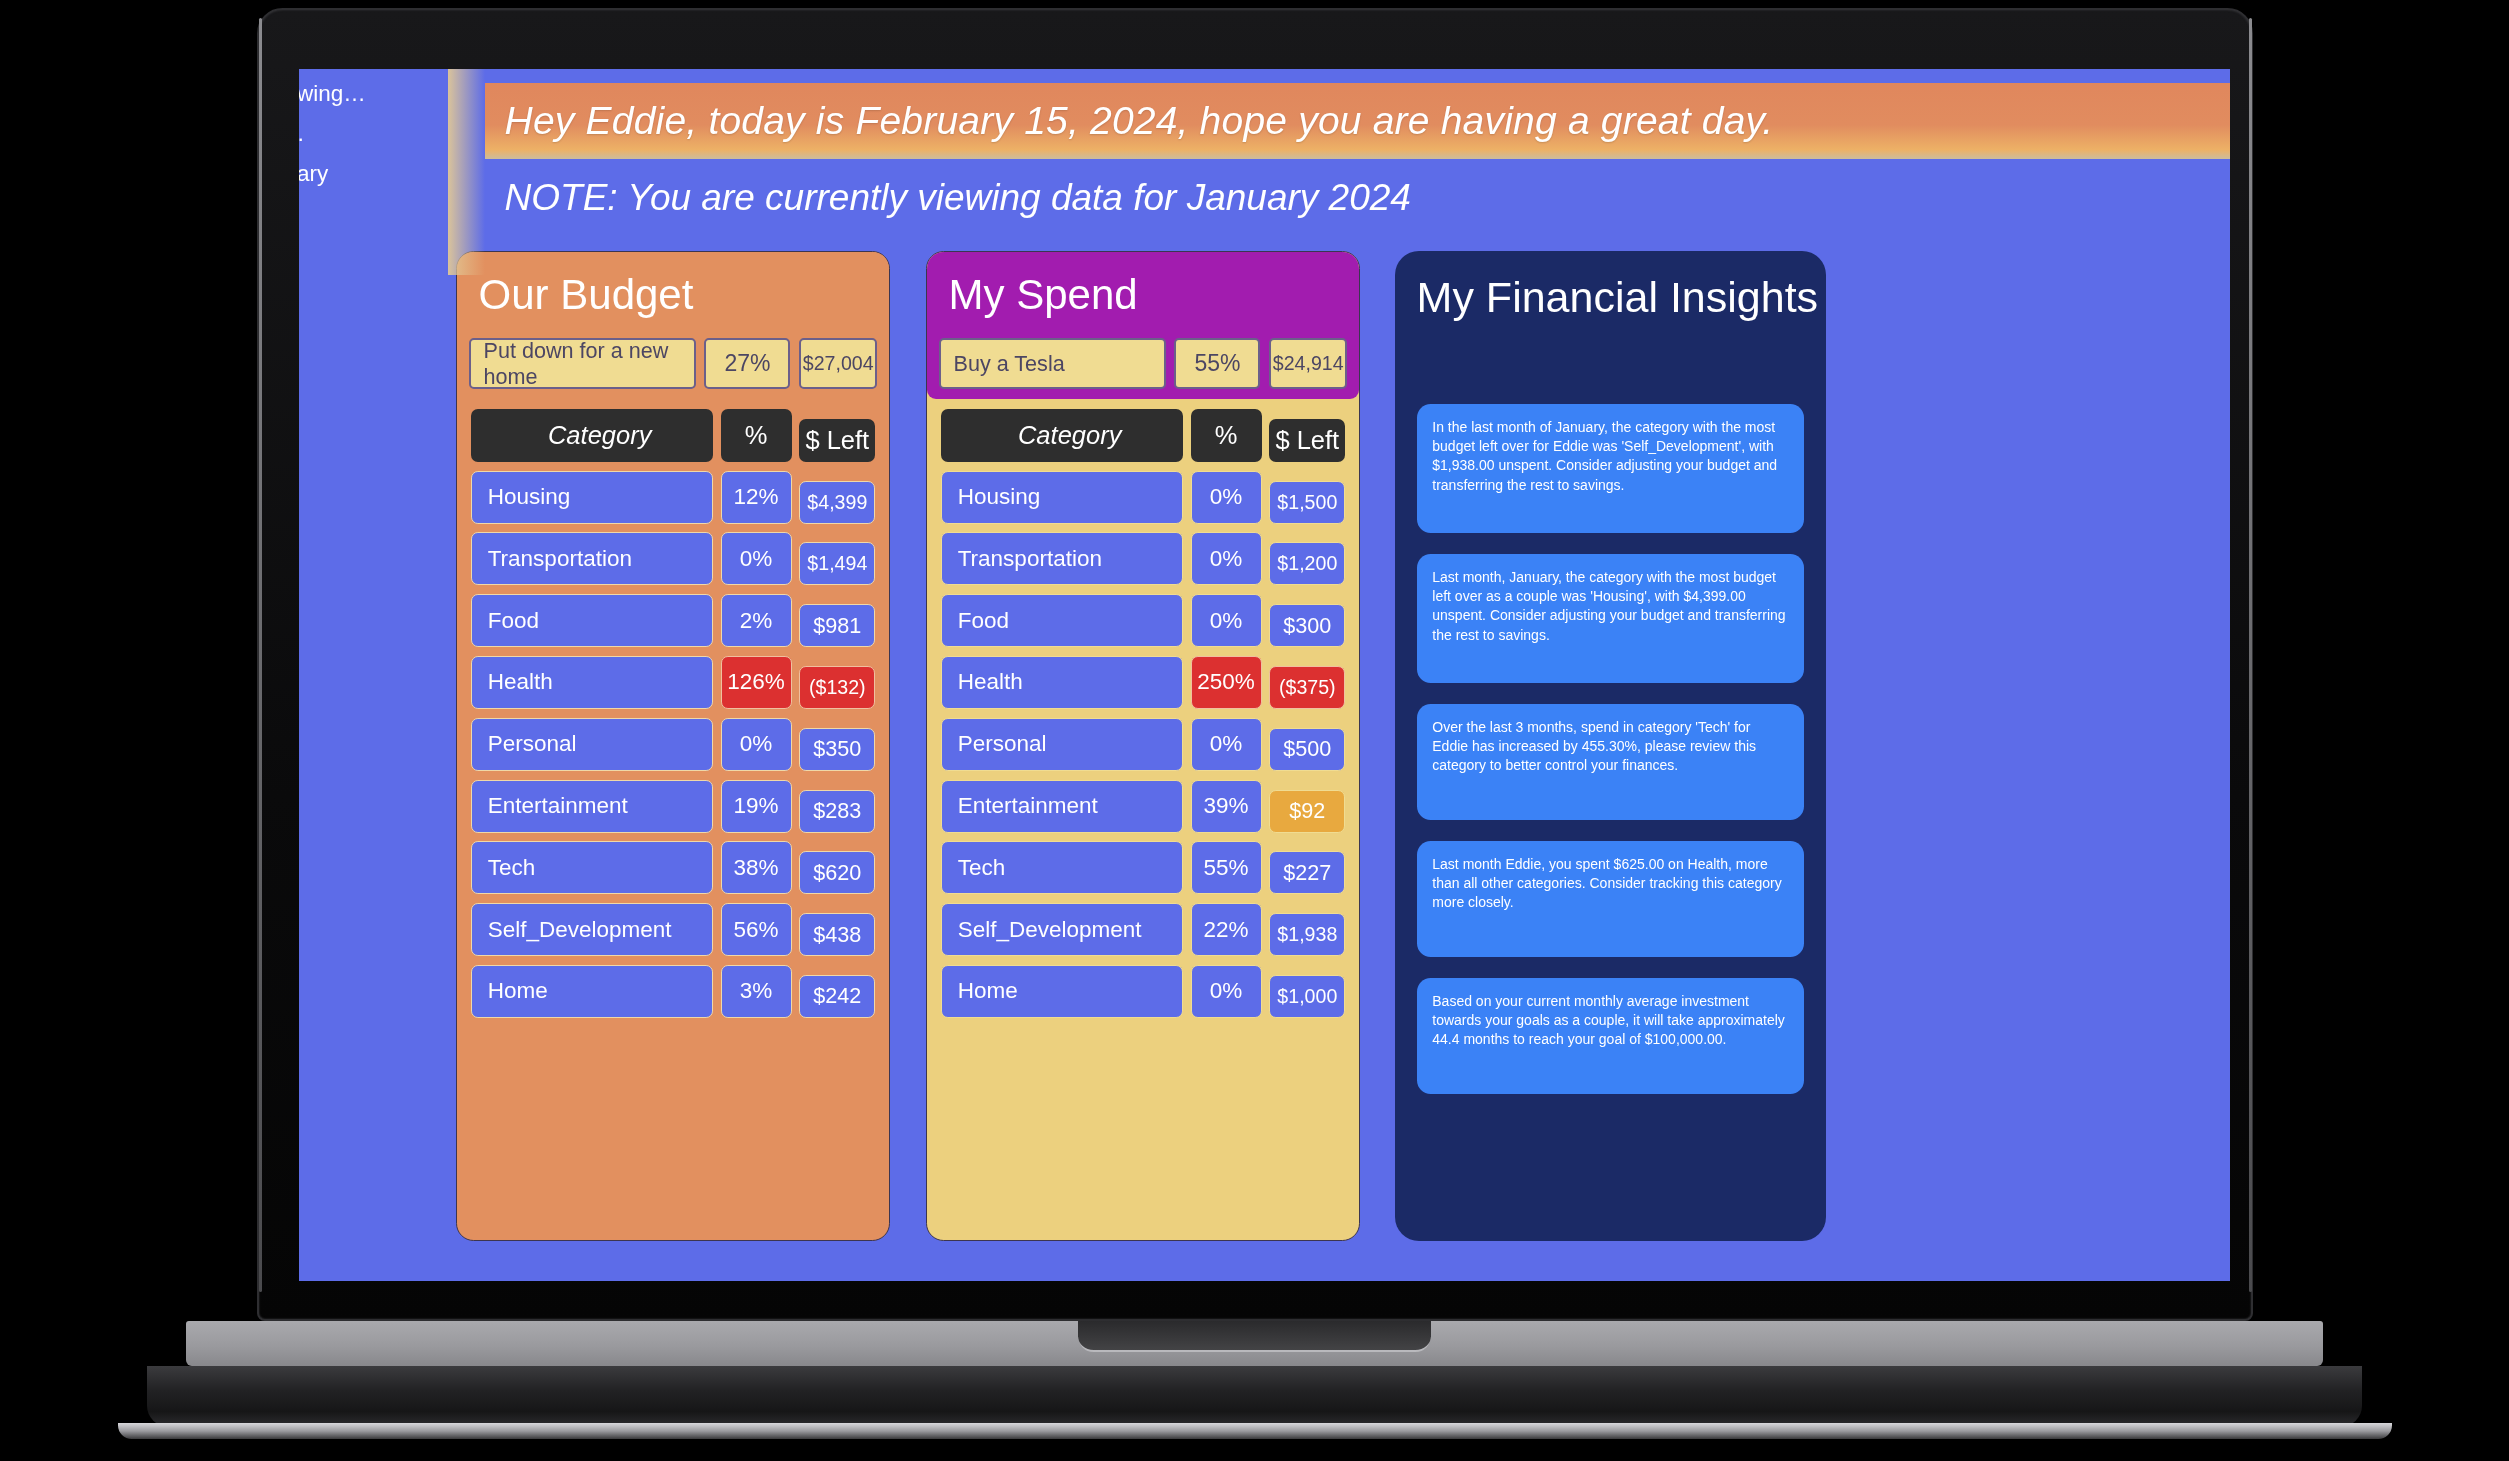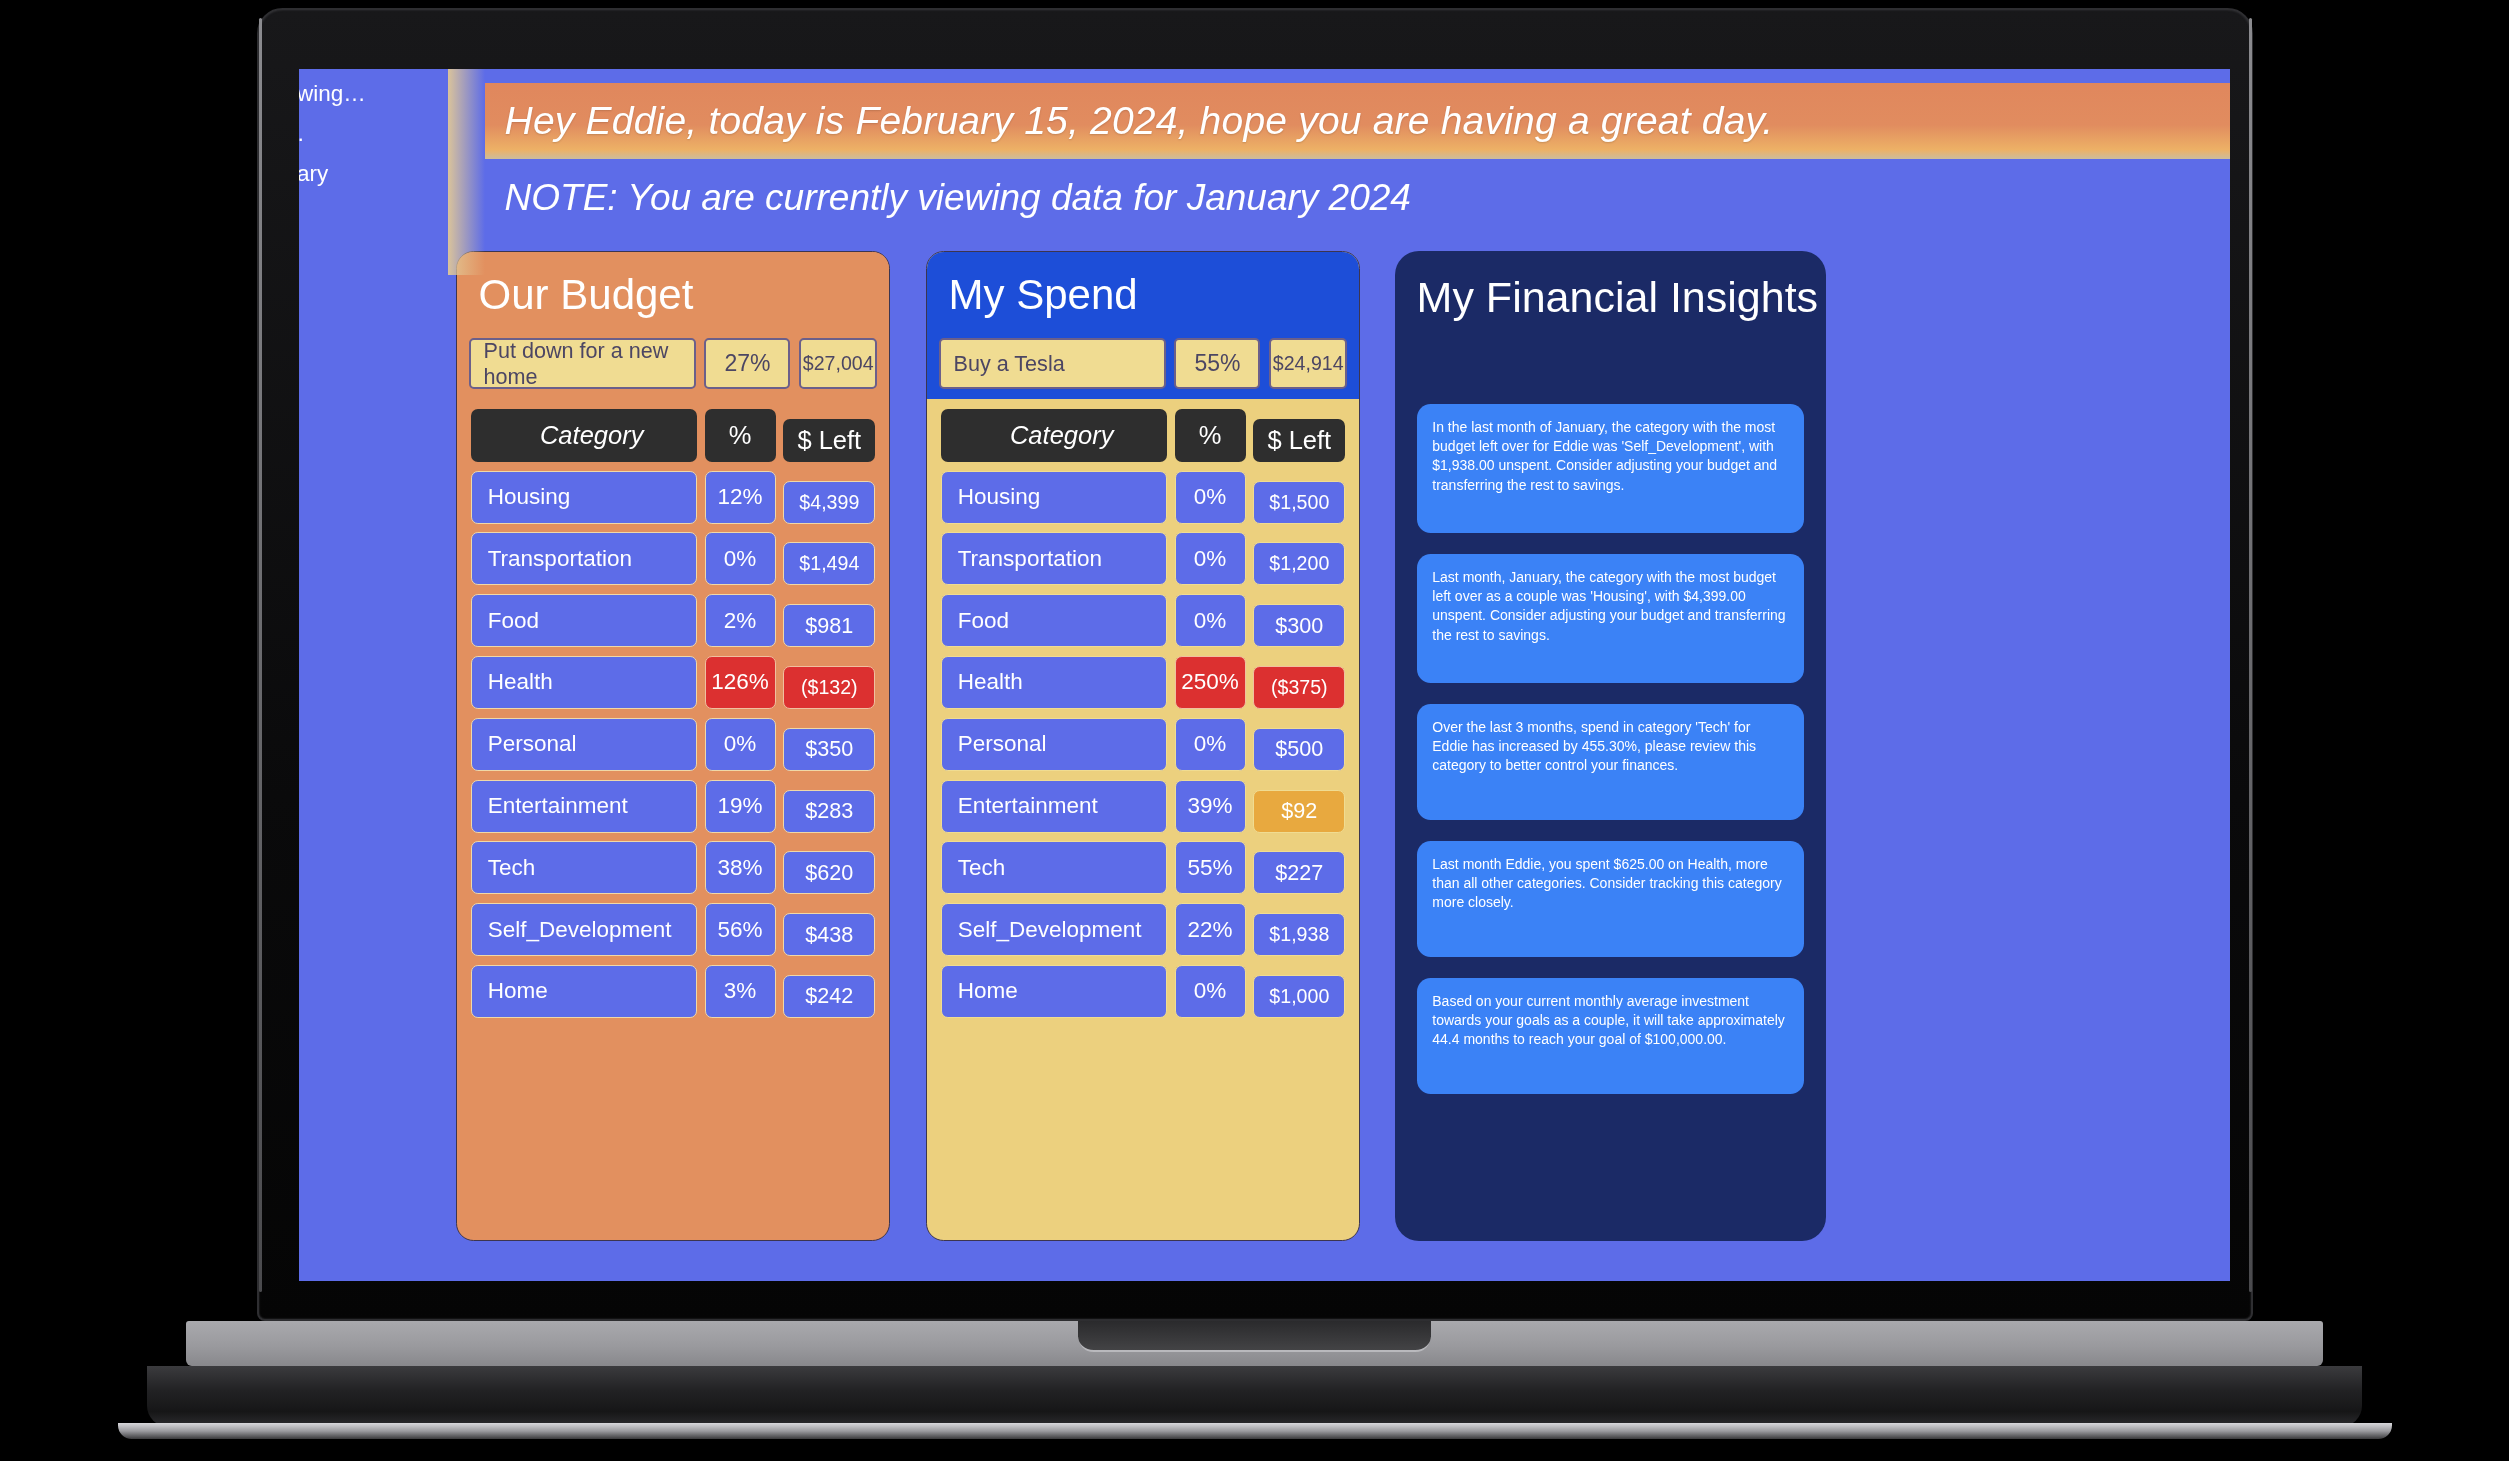--- a/index.html
+++ b/index.html
@@ -119,21 +119,21 @@
 
   
   .card {
     position:absolute;
     border-radius:17.6px;
     border:1px solid #3c3550;
     overflow:hidden;
   }
   .card-budget { left:157px; top:182px; width:434px; height:990px; background:#e2905f; }
   .card-spend  { left:627px; top:182px; width:434px; height:990px; background:#ecd07e; }
-  .card-spend .card-head { background:#1d4ed8; }
+  .card-spend .card-head { background:#a21caf;border-radius:9px; }
 
   .card-head {
     height:147px; background:#e2905f; padding:15.7px 15.7px 0 15.7px;
     position:relative;
   }
   .card-title {
     color:#fff; font-size:42px; font-weight:400; line-height:1;
     padding-left:5.9px; padding-top:5.9px;
   }
   .goal-row {
@@ -161,21 +161,21 @@
     color:#fff; font-size:22.5px;
   }
   .thead .tcell {
     background:#2e2e2e; justify-content:center;
     font-size:25.5px; font-style:italic; border:none;
   }
   .thead .c-cat { justify-content:center; }
   .thead .c-pct, .thead .c-amt { font-style:normal; }
   .c-cat { flex:1; padding-left:16px; }
   .c-pct { width:71px; justify-content:center; }
-  .c-amt { width:92px; justify-content:center;margin-top:10px; }
+  .c-amt { width:76px; justify-content:center;margin-top:10px; }
 
   .body-row .tcell { background:#5d6ce8; border:1px solid #f0d8a8; }
   .card-spend .body-row .tcell { border:1px solid #f0dc92; }
   .body-row .c-amt { font-size:21.6px; }
   .body-row .c-amt.small { font-size:19.6px; }
   .tcell.neg { background:#dc3030 !important; border-color:#f0c0a0 !important; }
   .tcell.warn { background:#e8a93f !important; border-color:#f0dc92 !important; }
 
   
   .card-insights {

